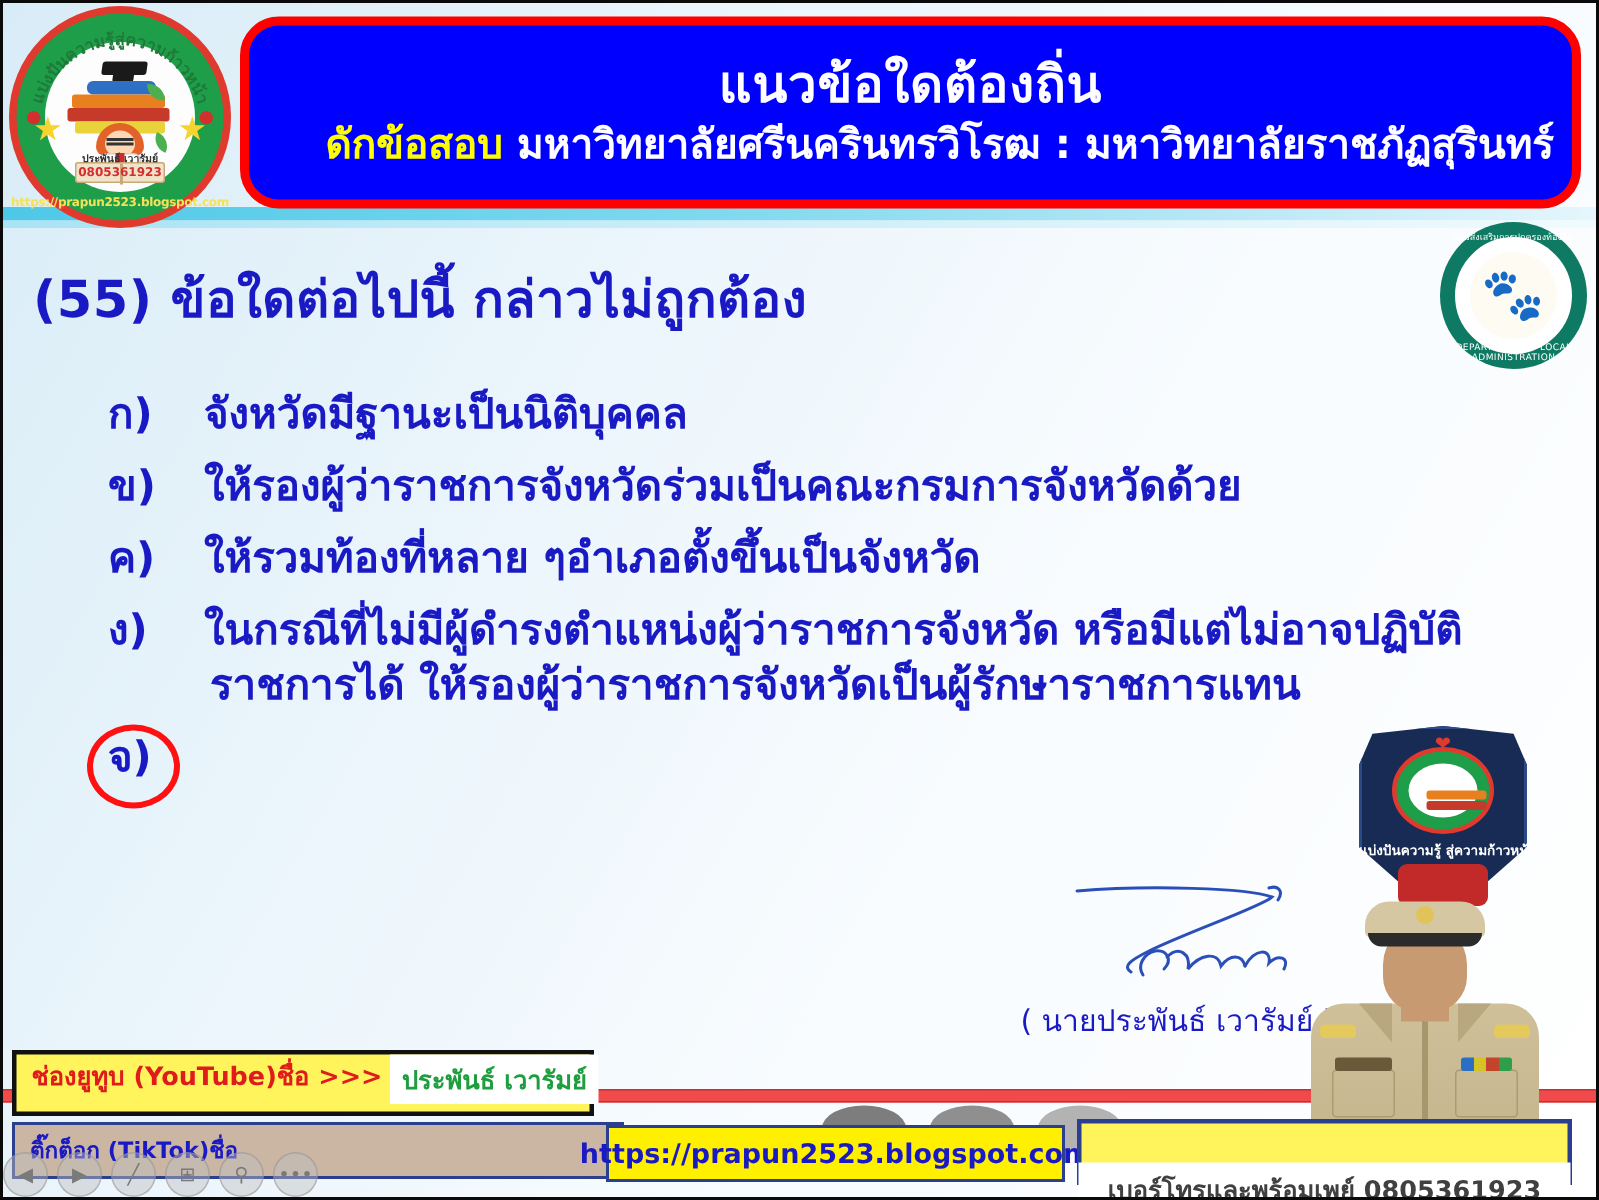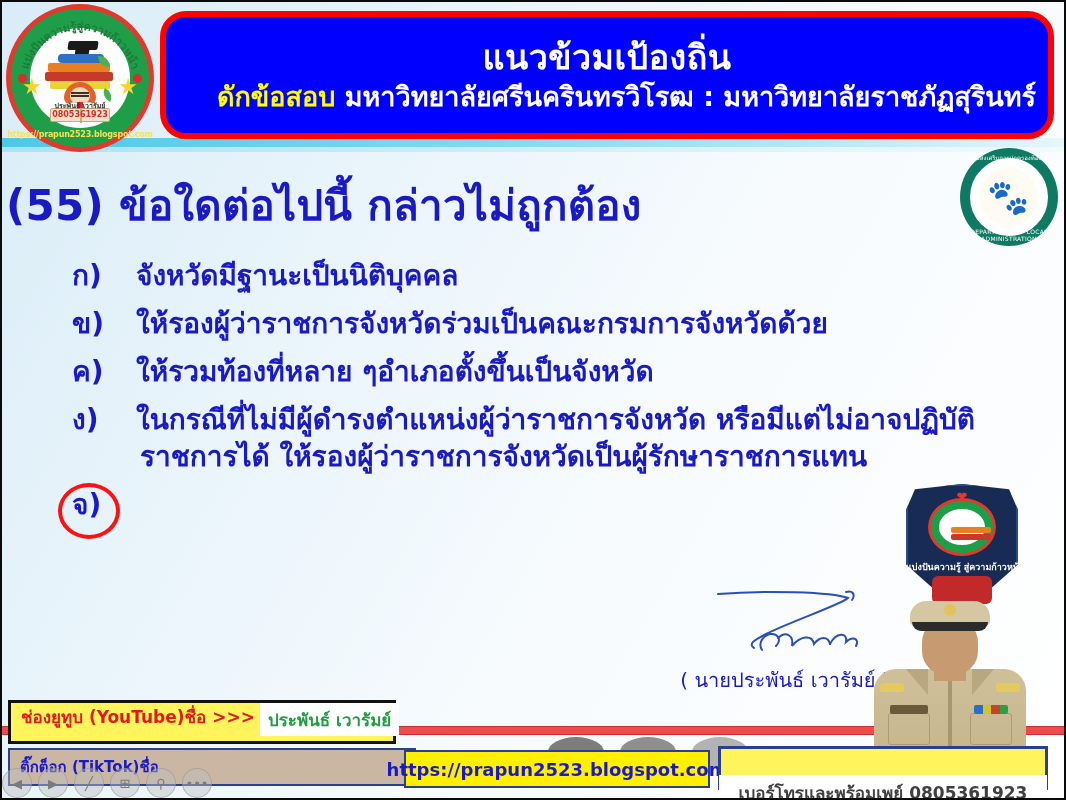--- a/index.html
+++ b/index.html
@@ -147,22 +147,22 @@
     position:absolute; left:0; right:0; bottom:13px;
     text-align:center; font-size:8px; color:#f3e25a; font-weight:bold;
     letter-spacing:-.2px;
   }
   .leaf { position:absolute; background:#4caf50; border-radius:0 12px 0 12px; }
   .leaf1 { left:92px; top:52px; width:12px; height:11px; }
   .leaf2 { left:96px; top:86px; width:11px; height:10px; transform:rotate(25deg); }
 
   
   .question {
-    position:absolute; left:6px; top:172px;
-    font-size:42px; font-weight:bold; color:#1a1ac4;
+    position:absolute; left:22px; top:172px;
+    font-size:34px; font-weight:bold; color:#1a1ac4;
     letter-spacing:.3px;
   }
   .options {
     position:absolute; left:72px; top:258px; width:940px;
   }
   .opt-row {
     display:flex; align-items:flex-start;
     margin-bottom:11px;
   }
   .opt-key {
@@ -423,21 +423,21 @@
 </style>
 </head>
 <body>
 
 <div id="slide">
 
   <div class="cyan-band"></div>
   <div class="cyan-band2"></div>
 
   <div class="header-box">
-    <div class="header-title">แนวข้วมเป้องถิ่น</div>
+    <div class="header-title">แนวข้อใดต้องถิ่น</div>
     <div class="header-sub">
       <span class="hl">ดักข้อสอบ</span>
       <span>มหาวิทยาลัยศรีนครินทรวิโรฒ : มหาวิทยาลัยราชภัฏสุรินทร์</span>
     </div>
   </div>
 
   <div class="logo-wrap">
     <div class="logo-ring"></div>
     <div class="logo-ring2"></div>
     <div class="logo-ring3"></div>

